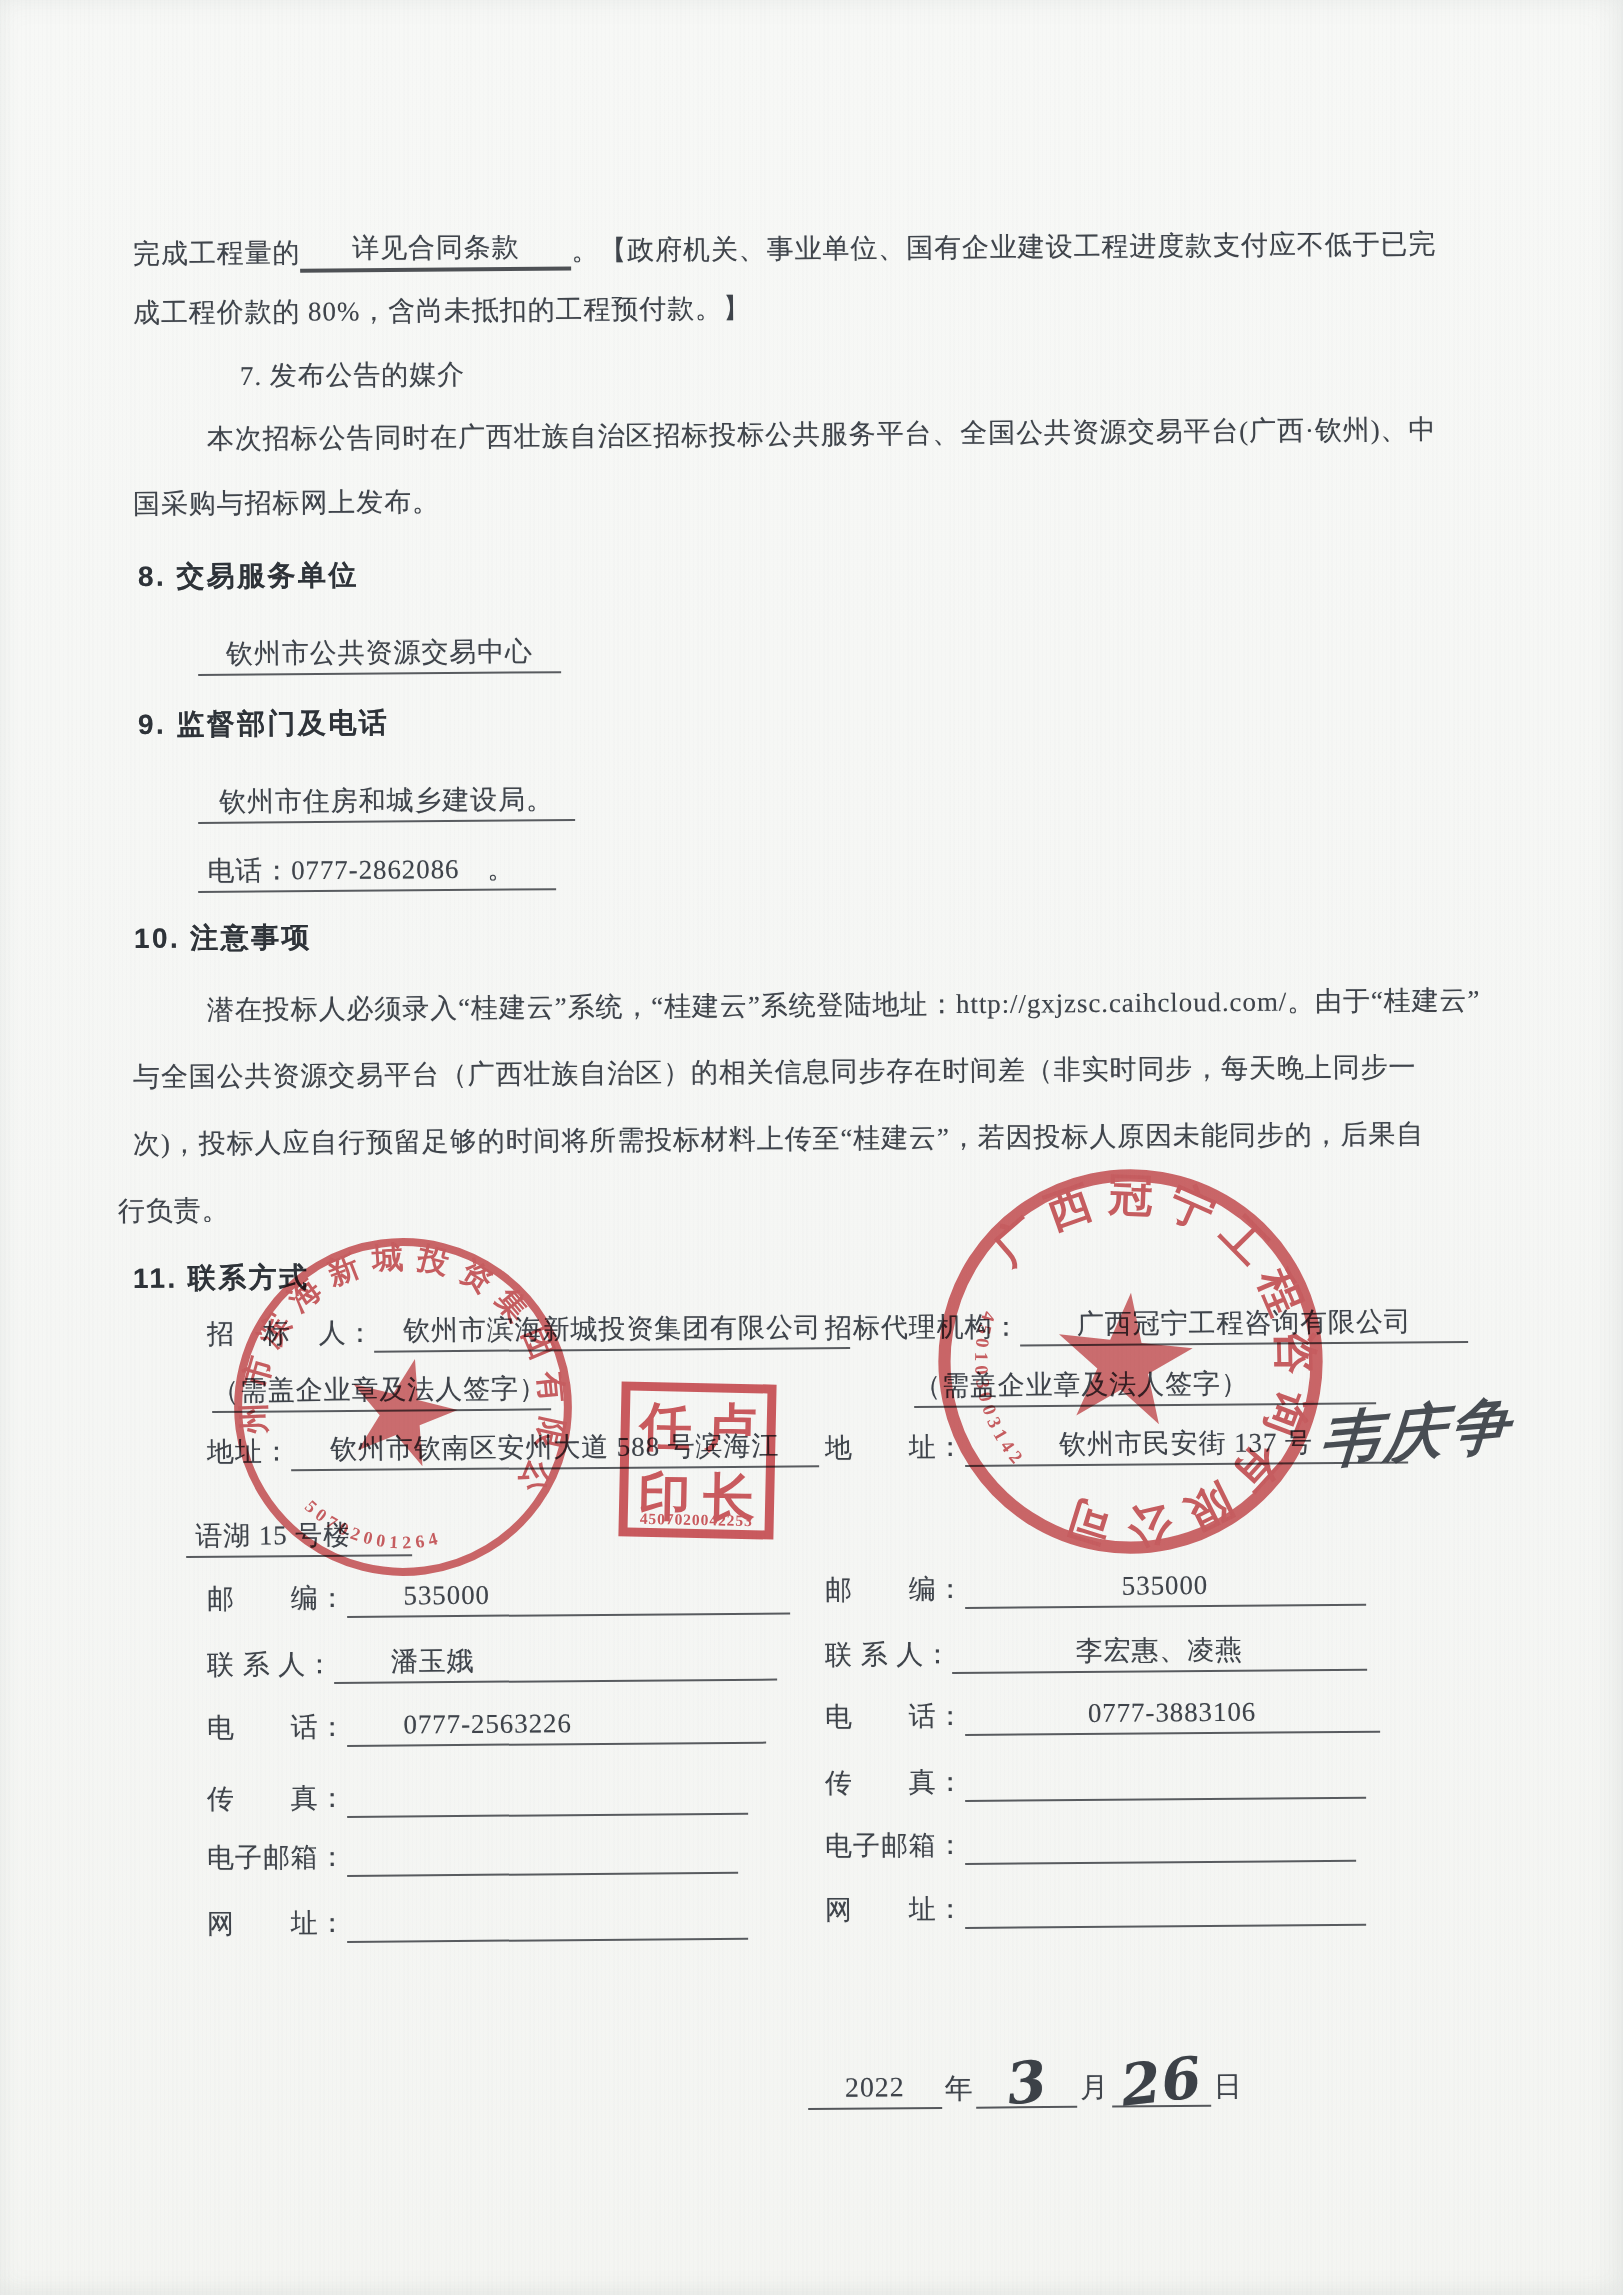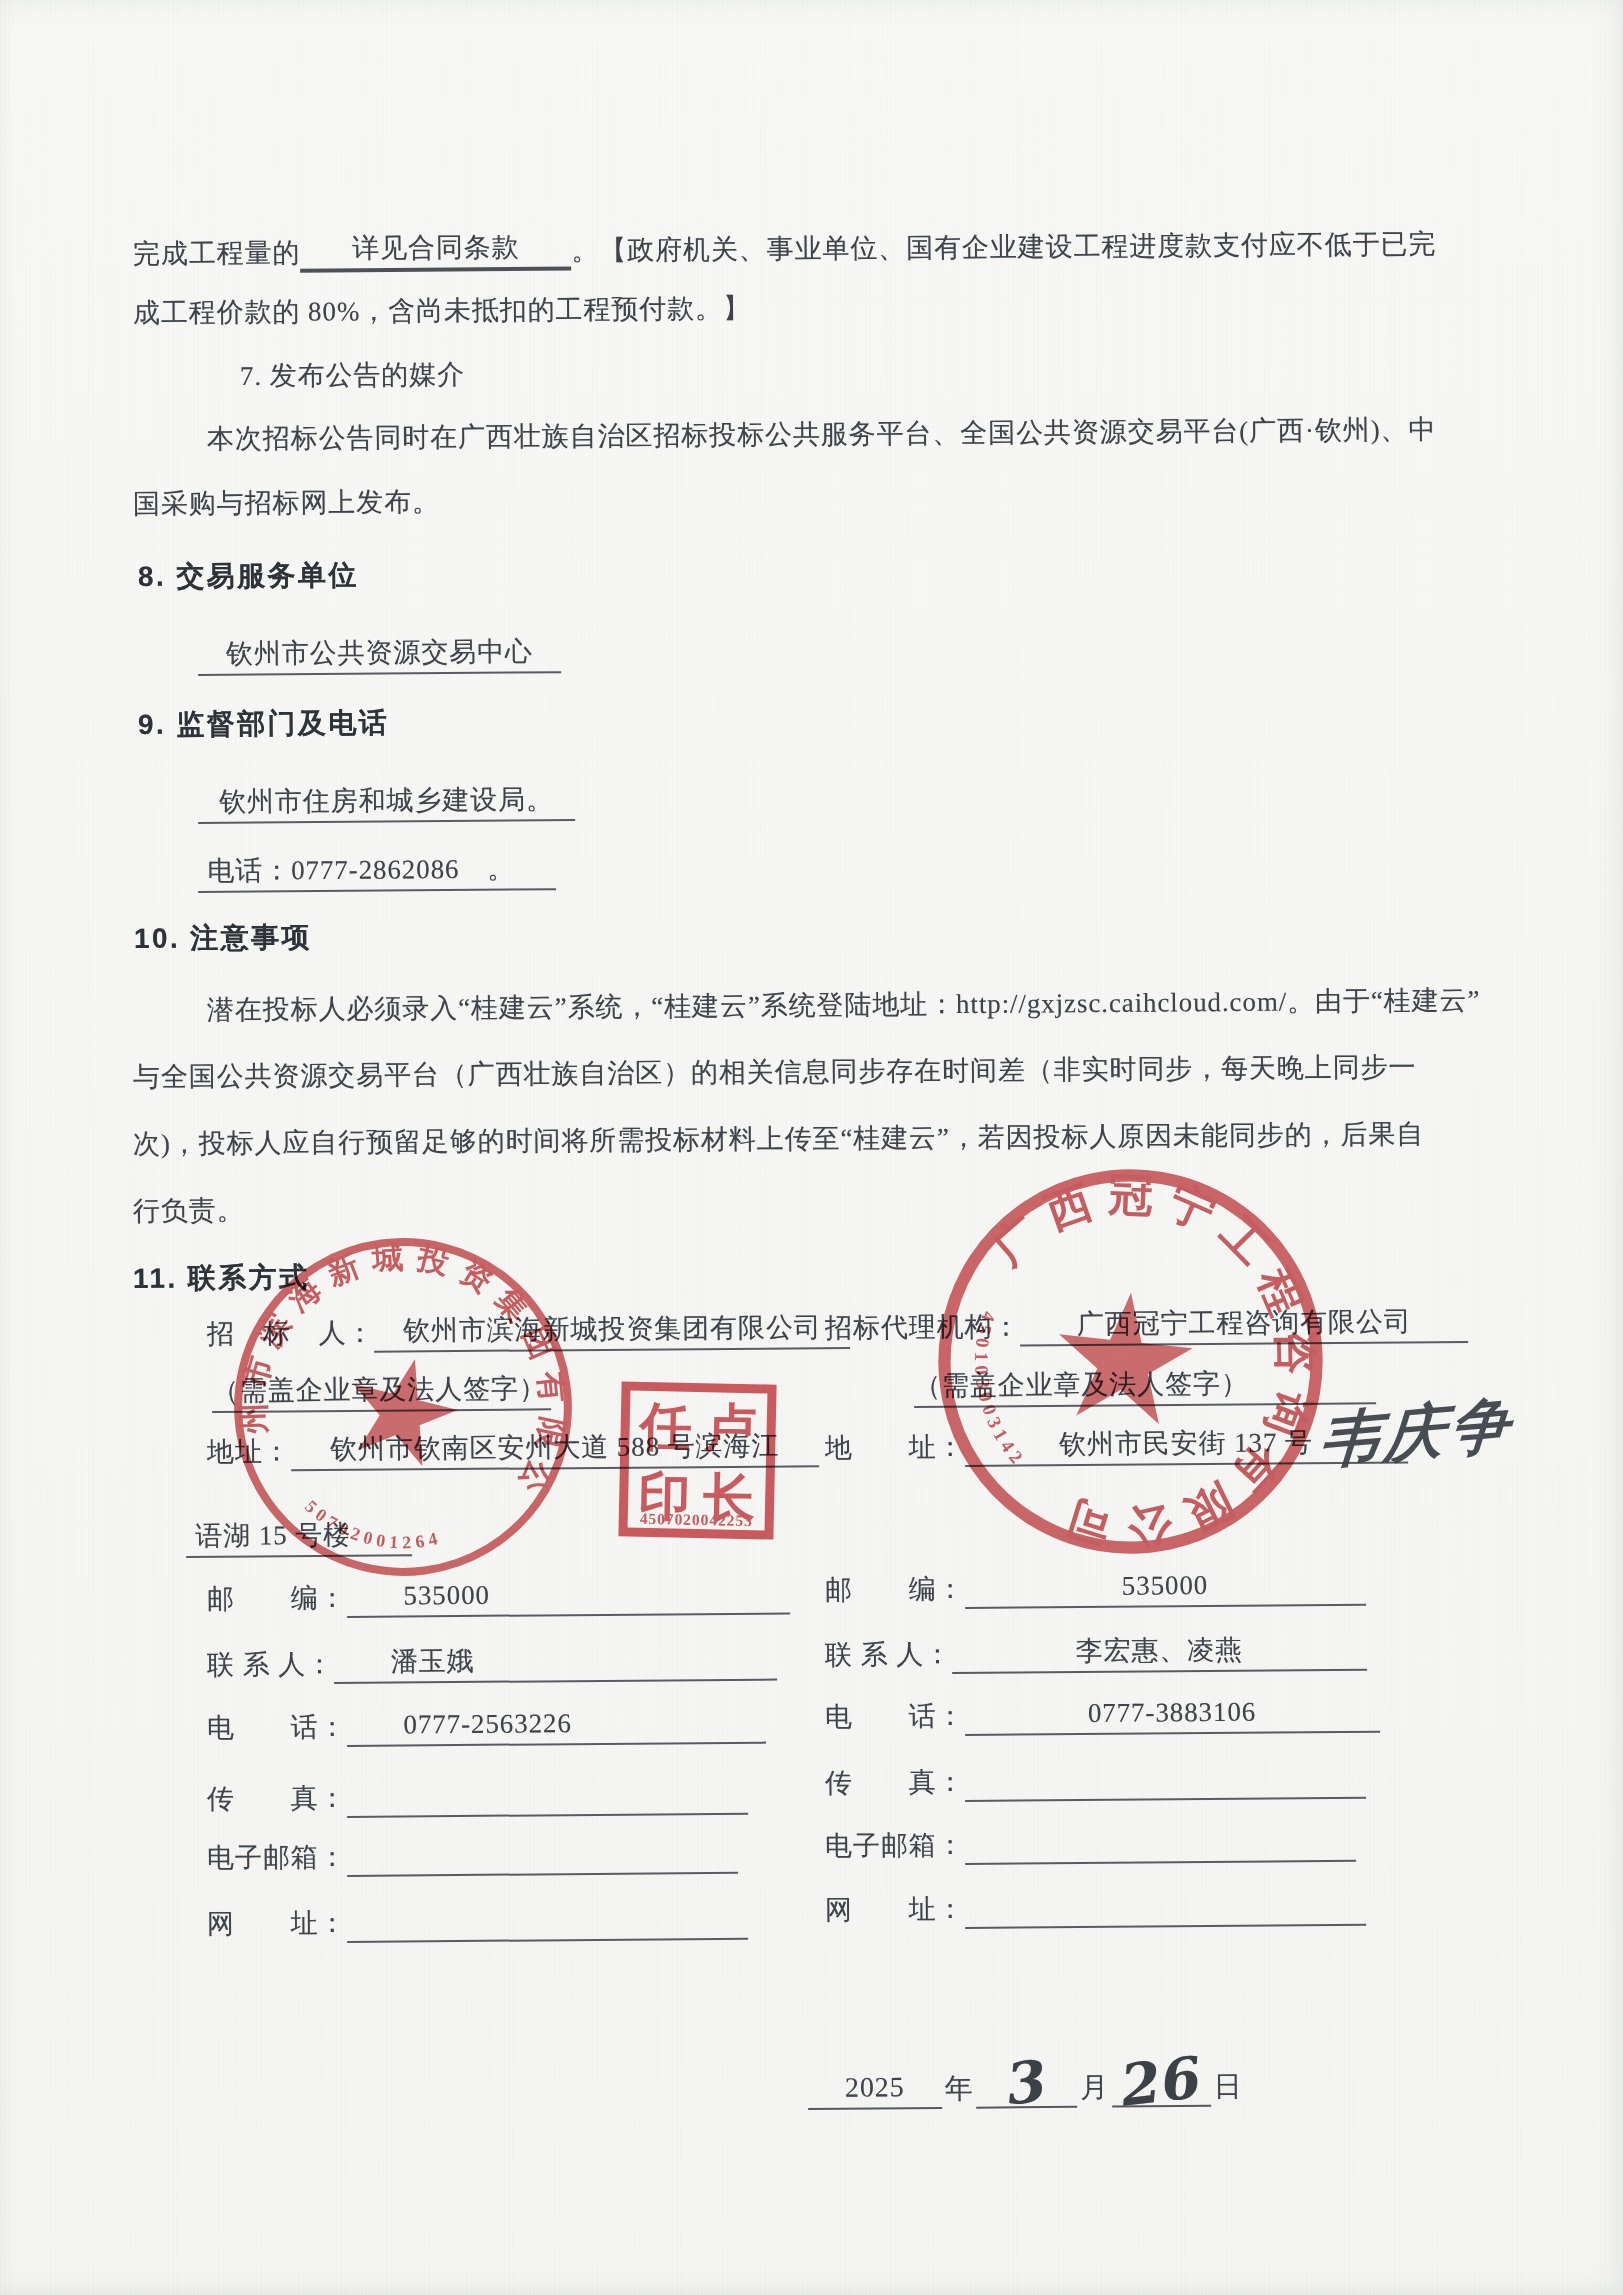--- a/index.html
+++ b/index.html
@@ -68,21 +68,21 @@
     <span class="ul" style="width:377px"><span>钦州市住房和城乡建设局。</span></span>
   </div>
   <div class="line" style="left:198px;top:851px">
     <span class="ul la pad-s" style="width:358px"><span>电话：0777-2862086　。</span></span>
   </div>
 
   <div class="line h" style="left:134px;top:919px">10. 注意事项</div>
   <div class="line" style="left:207px;top:990px">潜在投标人必须录入“桂建云”系统，“桂建云”系统登陆地址：http://gxjzsc.caihcloud.com/。由于“桂建云”</div>
   <div class="line" style="left:133px;top:1057px">与全国公共资源交易平台（广西壮族自治区）的相关信息同步存在时间差（非实时同步，每天晚上同步一</div>
   <div class="line" style="left:133px;top:1124px">次)，投标人应自行预留足够的时间将所需投标材料上传至“桂建云”，若因投标人原因未能同步的，后果自</div>
-  <div class="line" style="left:133px;top:1191px">行负责。</div>
+  <div class="line" style="left:118px;top:1191px">行负责。</div>
 
   <div class="line h" style="left:133px;top:1259px">11. 联系方式</div>
 
   <div class="line" style="left:207px;top:1312px">
     <span class="lbl">招　标　人：</span><span class="ul" style="width:476px"><span>钦州市滨海新城投资集团有限公司</span></span>
   </div>
   <div class="line" style="left:212px;top:1371px">
     <span class="ul la" style="width:339px"><span>（需盖企业章及法人签字）</span></span>
   </div>
   <div class="line" style="left:207px;top:1430px">
@@ -132,21 +132,21 @@
     <span class="lbl">传　　真：</span><span class="ul" style="width:401px"></span>
   </div>
   <div class="line" style="left:825px;top:1824px">
     <span class="lbl">电子邮箱：</span><span class="ul" style="width:391px"></span>
   </div>
   <div class="line" style="left:825px;top:1888px">
     <span class="lbl">网　　址：</span><span class="ul" style="width:401px"></span>
   </div>
 
   <div class="line" style="left:805px;top:2063px;font-size:28px">
-    <span class="dseg" style="width:134px"><span>2025</span></span><span>年</span><span class="dseg" style="width:101px"><span class="hand">3</span></span><span>月</span><span class="dseg" style="width:99px"><span class="hand">26</span></span><span>日</span>
+    <span class="dseg" style="width:134px"><span>2022</span></span><span>年</span><span class="dseg" style="width:101px"><span class="hand">3</span></span><span>月</span><span class="dseg" style="width:99px"><span class="hand">26</span></span><span>日</span>
   </div>
 
   <div class="signature">韦庆争</div>
 
   <svg class="seal" style="left:224px;top:1228px;transform:rotate(14deg)" width="358" height="358" viewBox="0 0 760 760">
     <circle cx="380" cy="380" r="350" fill="none" stroke="#c84a4e" stroke-width="17" opacity="0.95"></circle>
     <defs>
       <path id="lsn" d="M 113,505 A 295,295 0 1 1 647,505" fill="none"></path>
       <path id="lsd" d="M 230,640 A 300,300 0 0 0 530,640" fill="none"></path>
     </defs>

